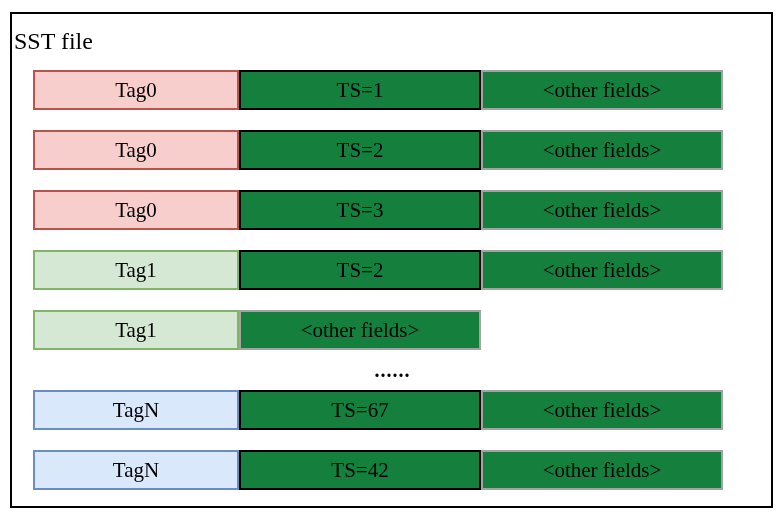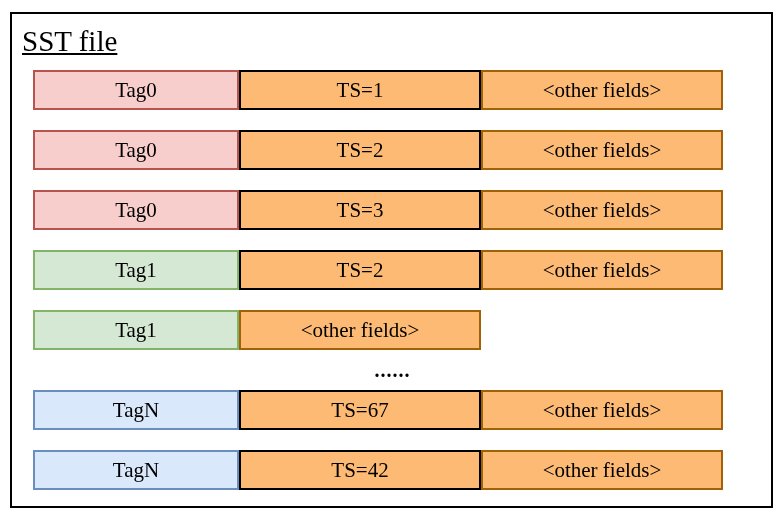--- a/index.html
+++ b/index.html
@@ -20,26 +20,25 @@
     left: 10px;
     top: 12px;
     width: 763px;
     height: 496px;
     border: 2px solid #000000;
     box-sizing: border-box;
     background: #ffffff;
   }
   .sst-title {
     position: absolute;
-    left: 10px;
+    left: 2px;
     top: 14px;
-    font-size: 29px;
+    font-size: 24px;
     line-height: 26px;
     white-space: nowrap;
-    text-decoration: underline;
   }
   .rows {
     position: absolute;
     left: 21px;
     top: 0;
     width: 719px;
     height: 100%;
   }
   .row {
     position: absolute;
@@ -51,34 +50,34 @@
   }
   .cell {
     box-sizing: border-box;
     height: 40px;
     display: flex;
     align-items: center;
     justify-content: center;
     font-size: 21px;
     line-height: 1;
     white-space: nowrap;
-    background: #fdba74;
+    background: #15803d;
   }
   .cell.tag {
     width: 206px;
     border: 2px solid #000000; 
     text-align: center;
   }
   .cell.ts {
     width: 242px;
     border: 2px solid #000000;
   }
   .cell.other {
     width: 242px;
-    border: 2px solid #a16207;
+    border: 2px solid #a3a3a3;
   }
   .ellipsis-row {
     position: absolute;
     left: 0;
     width: 719px;
     height: 40px;
     display: flex;
     align-items: center;
     justify-content: center;
     font-size: 20px;

